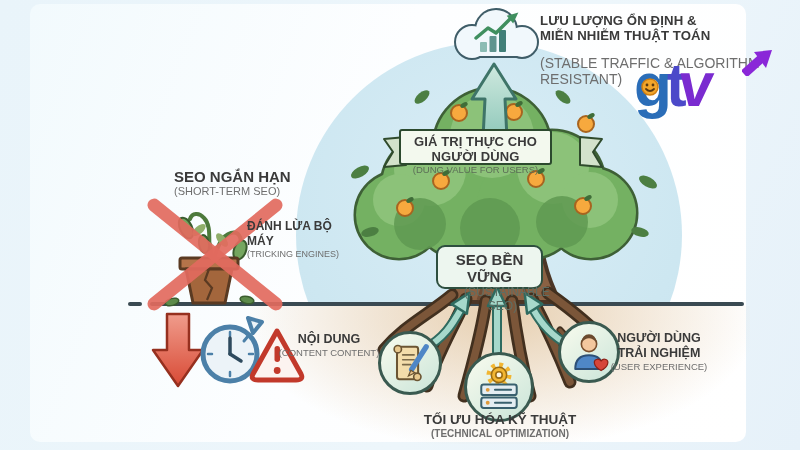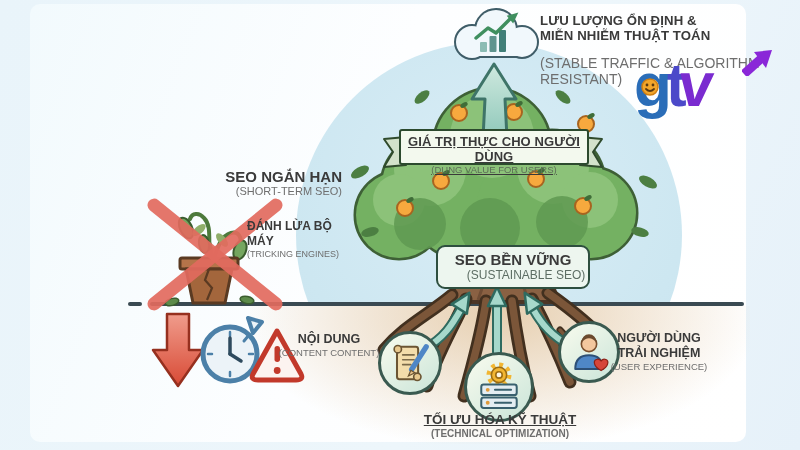--- a/index.html
+++ b/index.html
@@ -28,31 +28,31 @@
   .outcome .sub{font-size:14px;margin-top:11px;}
 
   .logo{left:634px;top:54px;width:140px;height:74px;display:flex;align-items:flex-start;}
   .logo .lg{font-size:62px;font-weight:bold;line-height:1;letter-spacing:-4px;}
   .logo .g{color:#2a6db8;position:relative;}
   .logo .t{color:#4b49c9;margin-left:-2px;}
   .logo .v{color:#7a2bd0;transform:skewX(-6deg);margin-left:-4px;}
   .logo .smiley{position:absolute;left:7px;top:24px;}
   .logo .v-arrow{position:absolute;right:2px;top:-4px;}
 
-  .banner-panel{left:399px;top:129px;width:190px;height:36px;background:#f3f9ee;
-    border:2px solid #2c4a2e;border-radius:3px;text-align:center;padding-top:3px;box-sizing:border-box;text-decoration:underline;}
+  .banner-panel{left:399px;top:129px;width:153px;height:36px;background:#f3f9ee;
+    border:2px solid #2c4a2e;border-radius:3px;text-align:center;padding-top:3px;box-sizing:border-box;}
   .banner-panel .hd{font-size:13px;letter-spacing:.1px;}
   .banner-panel .sub{font-size:9.5px;color:#5c6e57;}
 
-  .trunk-label{left:436px;top:245px;width:154px;height:44px;background:#edf6ef;
+  .trunk-label{left:436px;top:245px;width:107px;height:44px;background:#edf6ef;
     border:2.5px solid #2e4f3f;border-radius:9px;text-align:center;padding-top:4px;box-sizing:border-box;}
   .trunk-label .hd{font-size:15px;}
   .trunk-label .sub{font-size:12px;color:#5d6e64;margin-left:26px;}
 
-  .left-title{left:164px;top:168px;width:178px;text-align:right;line-height:1.15;}
+  .left-title{left:174px;top:168px;width:178px;text-align:left;line-height:1.15;}
   .left-title .hd{font-size:15px;}
   .left-title .sub{font-size:11px;}
 
   .tactic{left:247px;top:219px;width:112px;text-align:left;line-height:1.25;}
   .tactic .hd{font-size:12px;}
   .tactic .sub{font-size:9px;}
 
   .xmark{left:148px;top:198px;width:134px;height:112px;}
   .xmark i{position:absolute;left:-18px;top:50px;width:170px;height:13px;background:#e26a5e;
     border-radius:7px;opacity:.92;display:block;}
@@ -63,21 +63,21 @@
     background:linear-gradient(140deg,#f4f9ec 10%,#cfe7db 90%);
     display:flex;align-items:center;justify-content:center;}
   .node-content{left:378px;top:331px;width:64px;height:64px;}
   .node-tech{left:464px;top:352px;width:70px;height:70px;}
   .node-ux{left:558px;top:321px;width:62px;height:62px;}
 
   .content-label{left:268px;top:332px;width:122px;text-align:center;line-height:1.2;}
   .content-label .hd{font-size:12.5px;}
   .content-label .sub{font-size:9.5px;}
   .tech-label{left:410px;top:412px;width:180px;text-align:center;line-height:1.2;}
-  .tech-label .hd{font-size:13.5px;text-decoration:underline;}
+  .tech-label .hd{font-size:13.5px;}
   .tech-label .sub{font-size:10px;font-weight:bold;}
   .ux-label{left:600px;top:331px;width:118px;text-align:center;line-height:1.2;}
   .ux-label .hd{font-size:12.5px;}
   .ux-label .sub{font-size:9.5px;}
 </style>
 </head>
 <body>
 
 <div class="stage">
 

